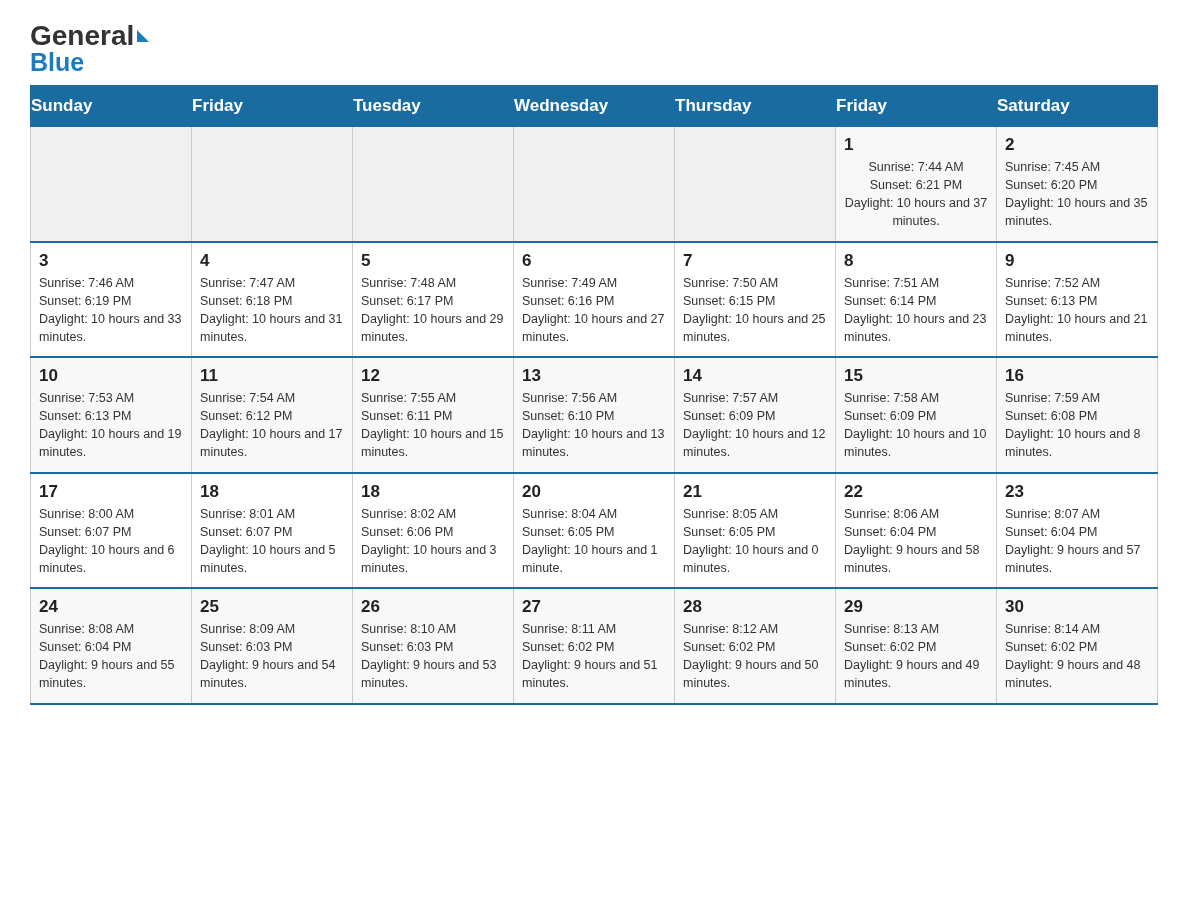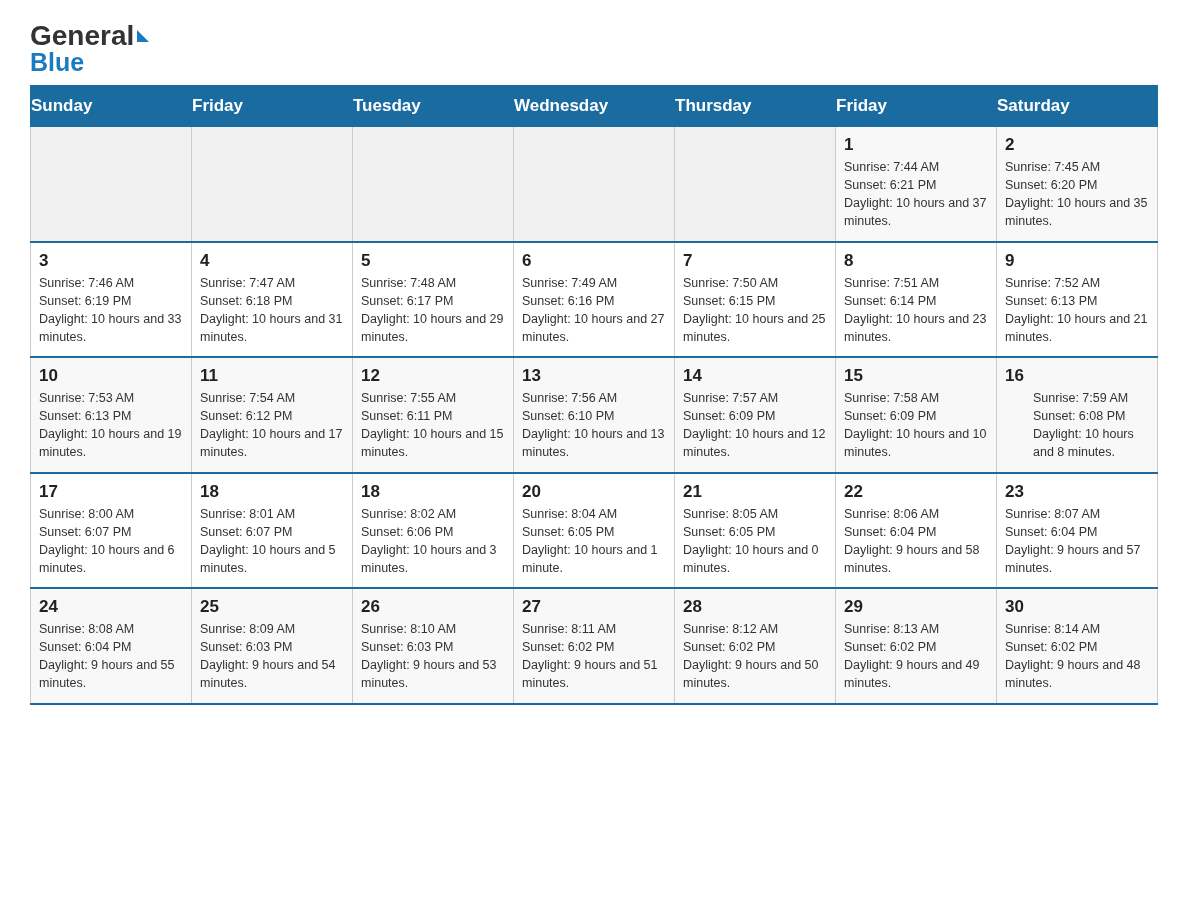--- a/index.html
+++ b/index.html
@@ -134,21 +134,21 @@
   </thead>
   <tbody id="calendar-body">
   <tr>
         <td class="empty-cell"></td>
         <td class="empty-cell"></td>
         <td class="empty-cell"></td>
         <td class="empty-cell"></td>
         <td class="empty-cell"></td>
         <td>
           <span class="day-number">1</span>
-          <div class="day-info" style="white-space: pre-line;">Sunrise: 7:44 AM
+          <div class="day-info" style="white-space: pre-line; text-align: center;">Sunrise: 7:44 AM
 Sunset: 6:21 PM
 Daylight: 10 hours and 37 minutes.</div>
         </td>
         <td>
           <span class="day-number">2</span>
           <div class="day-info" style="white-space: pre-line;">Sunrise: 7:45 AM
 Sunset: 6:20 PM
 Daylight: 10 hours and 35 minutes.</div>
         </td>
       </tr>
@@ -228,21 +228,21 @@
 Daylight: 10 hours and 12 minutes.</div>
         </td>
         <td>
           <span class="day-number">15</span>
           <div class="day-info" style="white-space: pre-line;">Sunrise: 7:58 AM
 Sunset: 6:09 PM
 Daylight: 10 hours and 10 minutes.</div>
         </td>
         <td>
           <span class="day-number">16</span>
-          <div class="day-info" style="white-space: pre-line; margin-left: 28px;">Sunrise: 7:59 AM
+          <div class="day-info" style="white-space: pre-line;">Sunrise: 7:59 AM
 Sunset: 6:08 PM
 Daylight: 10 hours and 8 minutes.</div>
         </td>
       </tr>
       <tr>
         <td>
           <span class="day-number">17</span>
           <div class="day-info" style="white-space: pre-line;">Sunrise: 8:00 AM
 Sunset: 6:07 PM
 Daylight: 10 hours and 6 minutes.</div>

